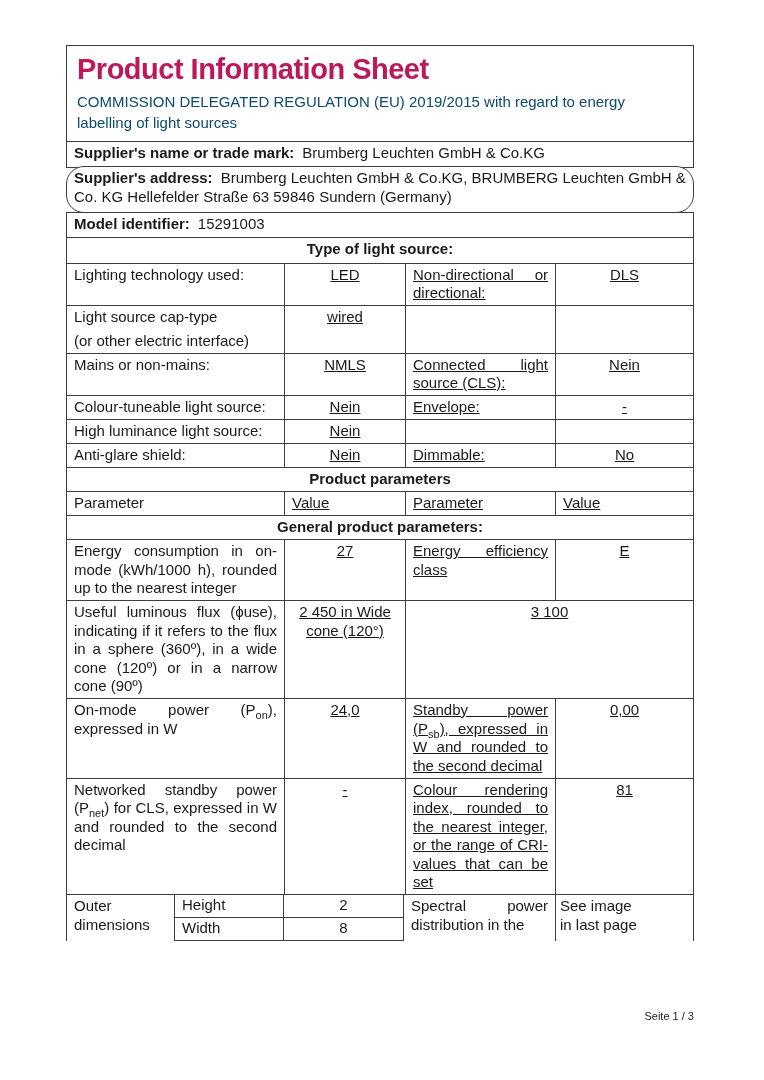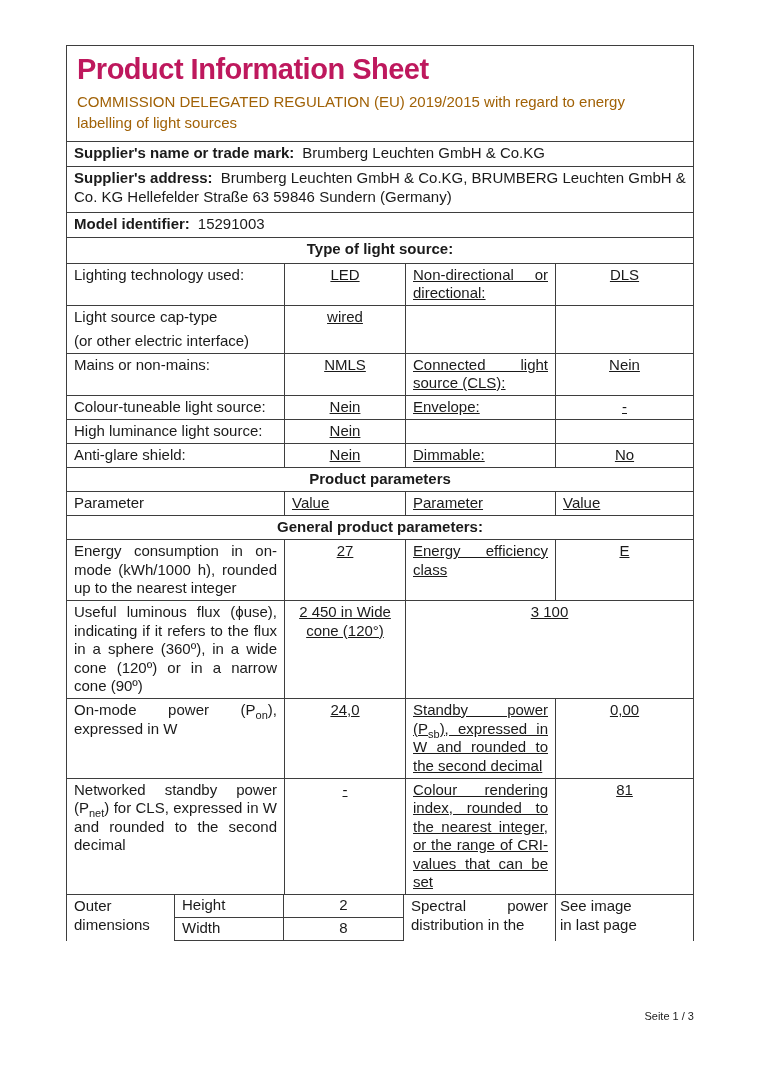--- a/index.html
+++ b/index.html
@@ -22,26 +22,26 @@
   .full { width: 100%; }
 
   .just { text-align: justify; }
   .center { text-align: center; }
   .bold { font-weight: bold; text-align: center; }
   .preline { white-space: pre-line; }
 
   
   .hdr { display: block; padding: 6px 10px 8px 10px; }
   .title { font-size: 29px; line-height: 34px; font-weight: bold; letter-spacing: -0.5px; margin-bottom: 5px; }
-  .regulation { font-size: 15px; line-height: 21px; color: #a16207; }
+  .regulation { font-size: 15px; line-height: 21px; color: #0c4a6e; }
 
   .kv-label { font-weight: bold; text-align: center; }
   .kv-value { margin-left: 8px; }
   .kv { min-height: 27px; }
-  .kv-tall { min-height: 47px; }
+  .kv-tall { min-height: 47px; border-radius: 18px; }
   .caprow .line2 { display: block; margin-top: 5px; }
 
   sub.sb { font-size: 11px; vertical-align: sub; line-height: 0; }
 
   
   .od { height: 47px; overflow: hidden; border-bottom: none; }
   .od-label { width: 107px; padding: 2px 7px; }
   .od-nested { width: 230px; border-left: 1.5px solid #3e3e3e; display: flex; flex-direction: column; }
   .od-subrow { display: flex; height: 23px; border-bottom: 1.5px solid #3e3e3e; }
   .od-name { width: 109px; border-right: 1.5px solid #3e3e3e; padding: 1px 7px; }

